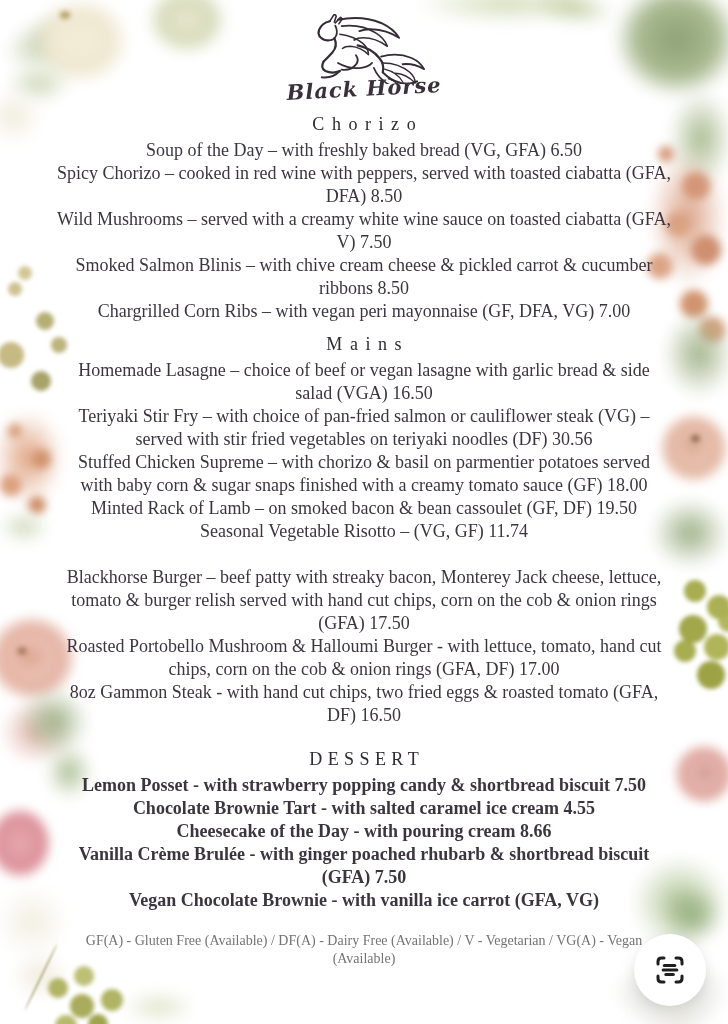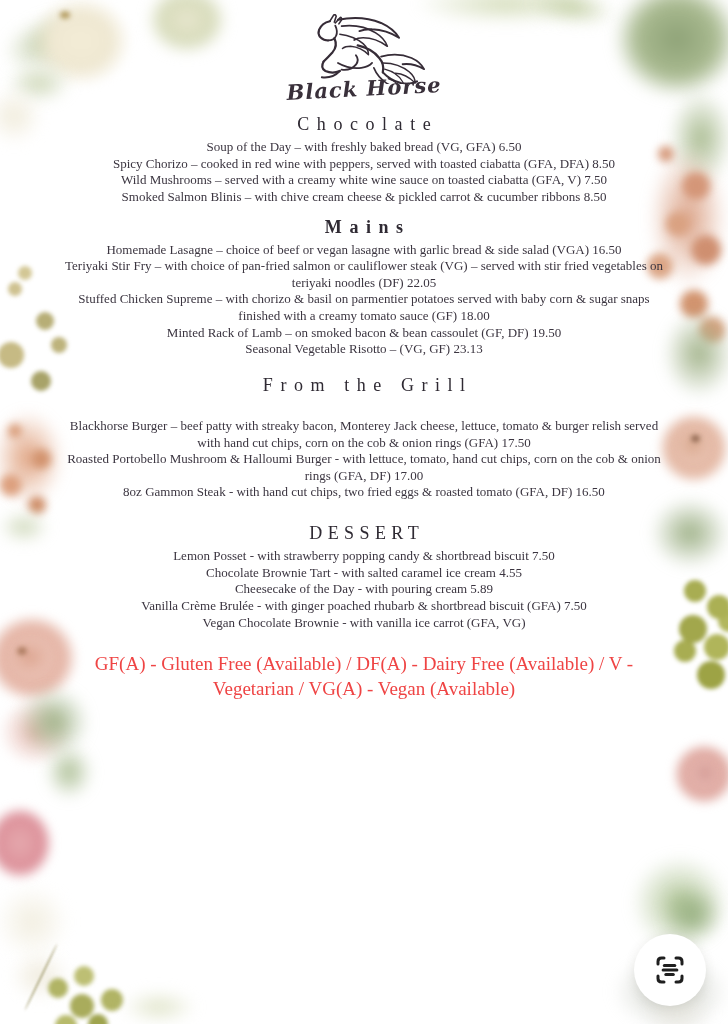--- a/index.html
+++ b/index.html
@@ -78,34 +78,34 @@
   .brand-script{
     font-family:"DejaVu Serif","Liberation Serif",serif;
     font-style:italic;font-weight:700;font-size:21px;letter-spacing:1px;
     color:#39303a;transform:rotate(-3deg);margin-top:-8px;
   }
   h2.sec{
     font-size:18px;font-weight:400;color:#2f2a33;margin:0;
     letter-spacing:0.42em;text-indent:0.42em;
   }
   h2.sec-starters{margin-top:13px;}
-  h2.sec-mains{margin-top:11px;margin-bottom:2px;font-weight:bold;}
+  h2.sec-mains{margin-top:11px;margin-bottom:2px;}
   h2.sec-grill{margin-top:17px;}
   h2.sec-dessert{margin-top:22px;margin-bottom:4px;letter-spacing:0.30em;text-indent:0.30em;}
   .items{margin-top:4px;}
   .items-grill{margin-top:22px;}
   p.item{
-    margin:0 auto;font-size:13px;line-height:1.28;color:#3b3540;
+    margin:0 auto;font-size:18px;line-height:1.28;color:#3b3540;
   }
   .items-starters p.item{max-width:632px;}
   .items-mains p.item{max-width:600px;}
   .items-grill p.item{max-width:614px;}
-  .items-dessert p.item{max-width:600px;}
+  .items-dessert p.item{max-width:600px;font-weight:bold;}
   p.legend{
-    margin:20px auto 0;font-size:19px;line-height:1.32;max-width:618px;color:#ef4444;
+    margin:20px auto 0;font-size:14px;line-height:1.32;max-width:618px;color:#737373;
   }
   
   .scan-fab{
     position:absolute;right:22px;bottom:18px;width:72px;height:72px;border-radius:50%;
     background:#ffffff;box-shadow:0 2px 12px rgba(70,70,60,.12);
     display:flex;align-items:center;justify-content:center;z-index:3;border:none;cursor:pointer;
   }
 </style>
 </head>
 <body>
@@ -175,55 +175,55 @@
       <path d="M106 60 Q110 70 120 77 Q126 81 134 82" stroke-width="1.8"></path>
       <path d="M114 47.5 Q132 42.5 148 49 Q158 53.5 162 61.5 Q150 54.5 138 56" stroke-width="2"></path>
       <path d="M116 54.5 Q134 54.5 146 65 Q152 70 152 77 Q142 66.5 130 66" stroke-width="1.6"></path>
       <path d="M118 61.5 Q132 65 138 75.5 Q141 81 139 86 Q133 75.5 122 72" stroke-width="1.4"></path>
     </g>
   </svg>
 
   <div class="brand-script">Black Horse</div>
 
   <section>
-    <h2 class="sec sec-starters">Chocolate</h2>
+    <h2 class="sec sec-starters">Chorizo</h2>
     <div class="items items-starters">
       <p class="item">Soup of the Day – with freshly baked bread (VG, GFA) 6.50</p>
       <p class="item">Spicy Chorizo – cooked in red wine with peppers, served with toasted ciabatta (GFA, DFA) 8.50</p>
       <p class="item">Wild Mushrooms – served with a creamy white wine sauce on toasted ciabatta (GFA, V) 7.50</p>
       <p class="item">Smoked Salmon Blinis – with chive cream cheese &amp; pickled carrot &amp; cucumber ribbons 8.50</p>
+      <p class="item">Chargrilled Corn Ribs – with vegan peri mayonnaise (GF, DFA, VG) 7.00</p>
     </div>
   </section>
 
   <section>
     <h2 class="sec sec-mains">Mains</h2>
     <div class="items items-mains">
       <p class="item">Homemade Lasagne – choice of beef or vegan lasagne with garlic bread &amp; side salad (VGA) 16.50</p>
-      <p class="item">Teriyaki Stir Fry – with choice of pan-fried salmon or cauliflower steak (VG) – served with stir fried vegetables on teriyaki noodles (DF) 22.05</p>
+      <p class="item">Teriyaki Stir Fry – with choice of pan-fried salmon or cauliflower steak (VG) – served with stir fried vegetables on teriyaki noodles (DF) 30.56</p>
       <p class="item">Stuffed Chicken Supreme – with chorizo &amp; basil on parmentier potatoes served with baby corn &amp; sugar snaps finished with a creamy tomato sauce (GF) 18.00</p>
       <p class="item">Minted Rack of Lamb – on smoked bacon &amp; bean cassoulet (GF, DF) 19.50</p>
-      <p class="item">Seasonal Vegetable Risotto – (VG, GF) 23.13</p>
-    </div>
-  </section>
-
-  <section>
-    <h2 class="sec sec-grill">From the Grill</h2>
+      <p class="item">Seasonal Vegetable Risotto – (VG, GF) 11.74</p>
+    </div>
+  </section>
+
+  <section>
     <div class="items items-grill">
       <p class="item">Blackhorse Burger – beef patty with streaky bacon, Monterey Jack cheese, lettuce, tomato &amp; burger relish served with hand cut chips, corn on the cob &amp; onion rings (GFA) 17.50</p>
       <p class="item">Roasted Portobello Mushroom &amp; Halloumi Burger - with lettuce, tomato, hand cut chips, corn on the cob &amp; onion rings (GFA, DF) 17.00</p>
       <p class="item">8oz Gammon Steak - with hand cut chips, two fried eggs &amp; roasted tomato (GFA, DF) 16.50</p>
     </div>
   </section>
 
   <section>
     <h2 class="sec sec-dessert">DESSERT</h2>
     <div class="items items-dessert">
       <p class="item">Lemon Posset - with strawberry popping candy &amp; shortbread biscuit 7.50</p>
       <p class="item">Chocolate Brownie Tart - with salted caramel ice cream 4.55</p>
-      <p class="item">Cheesecake of the Day - with pouring cream 5.89</p>
+      <p class="item">Cheesecake of the Day - with pouring cream 8.66</p>
       <p class="item">Vanilla Crème Brulée - with ginger poached rhubarb &amp; shortbread biscuit (GFA) 7.50</p>
       <p class="item">Vegan Chocolate Brownie - with vanilla ice carrot (GFA, VG)</p>
     </div>
   </section>
 
   <p class="legend">GF(A) - Gluten Free (Available) / DF(A) - Dairy Free (Available) / V - Vegetarian / VG(A) - Vegan (Available)</p>
 
 </main>
 
 <button class="scan-fab" aria-label="scan text">

